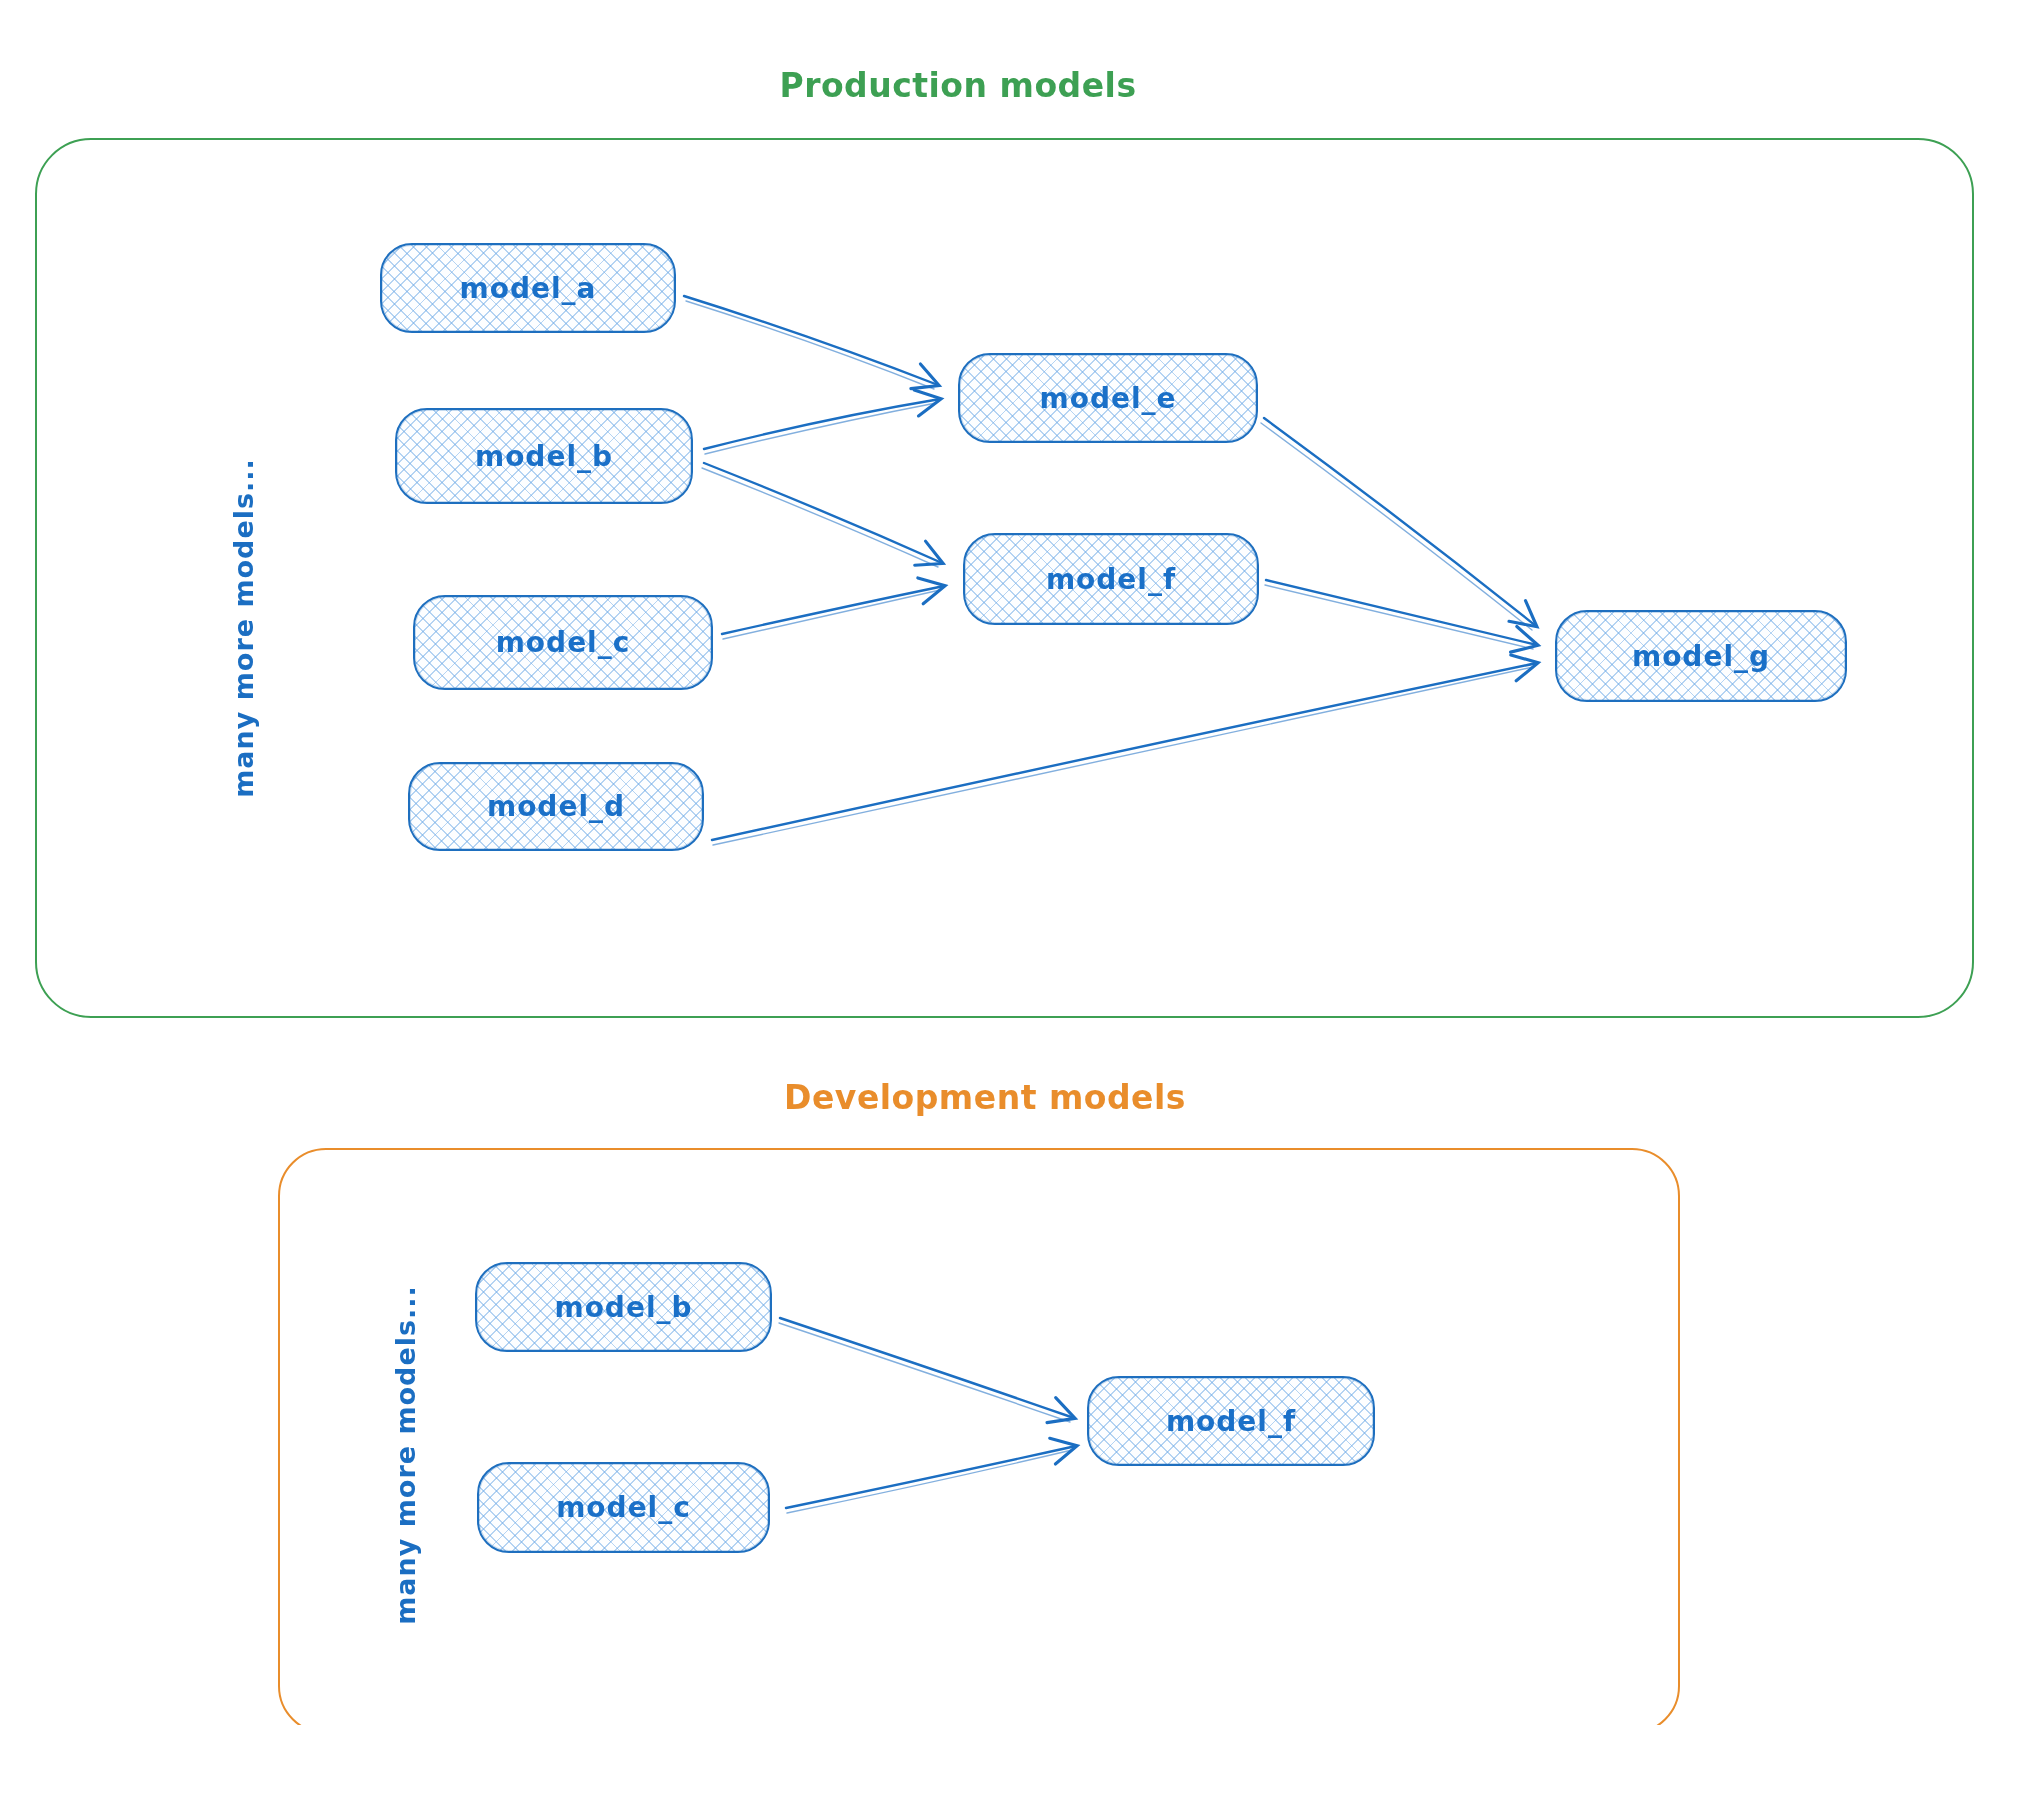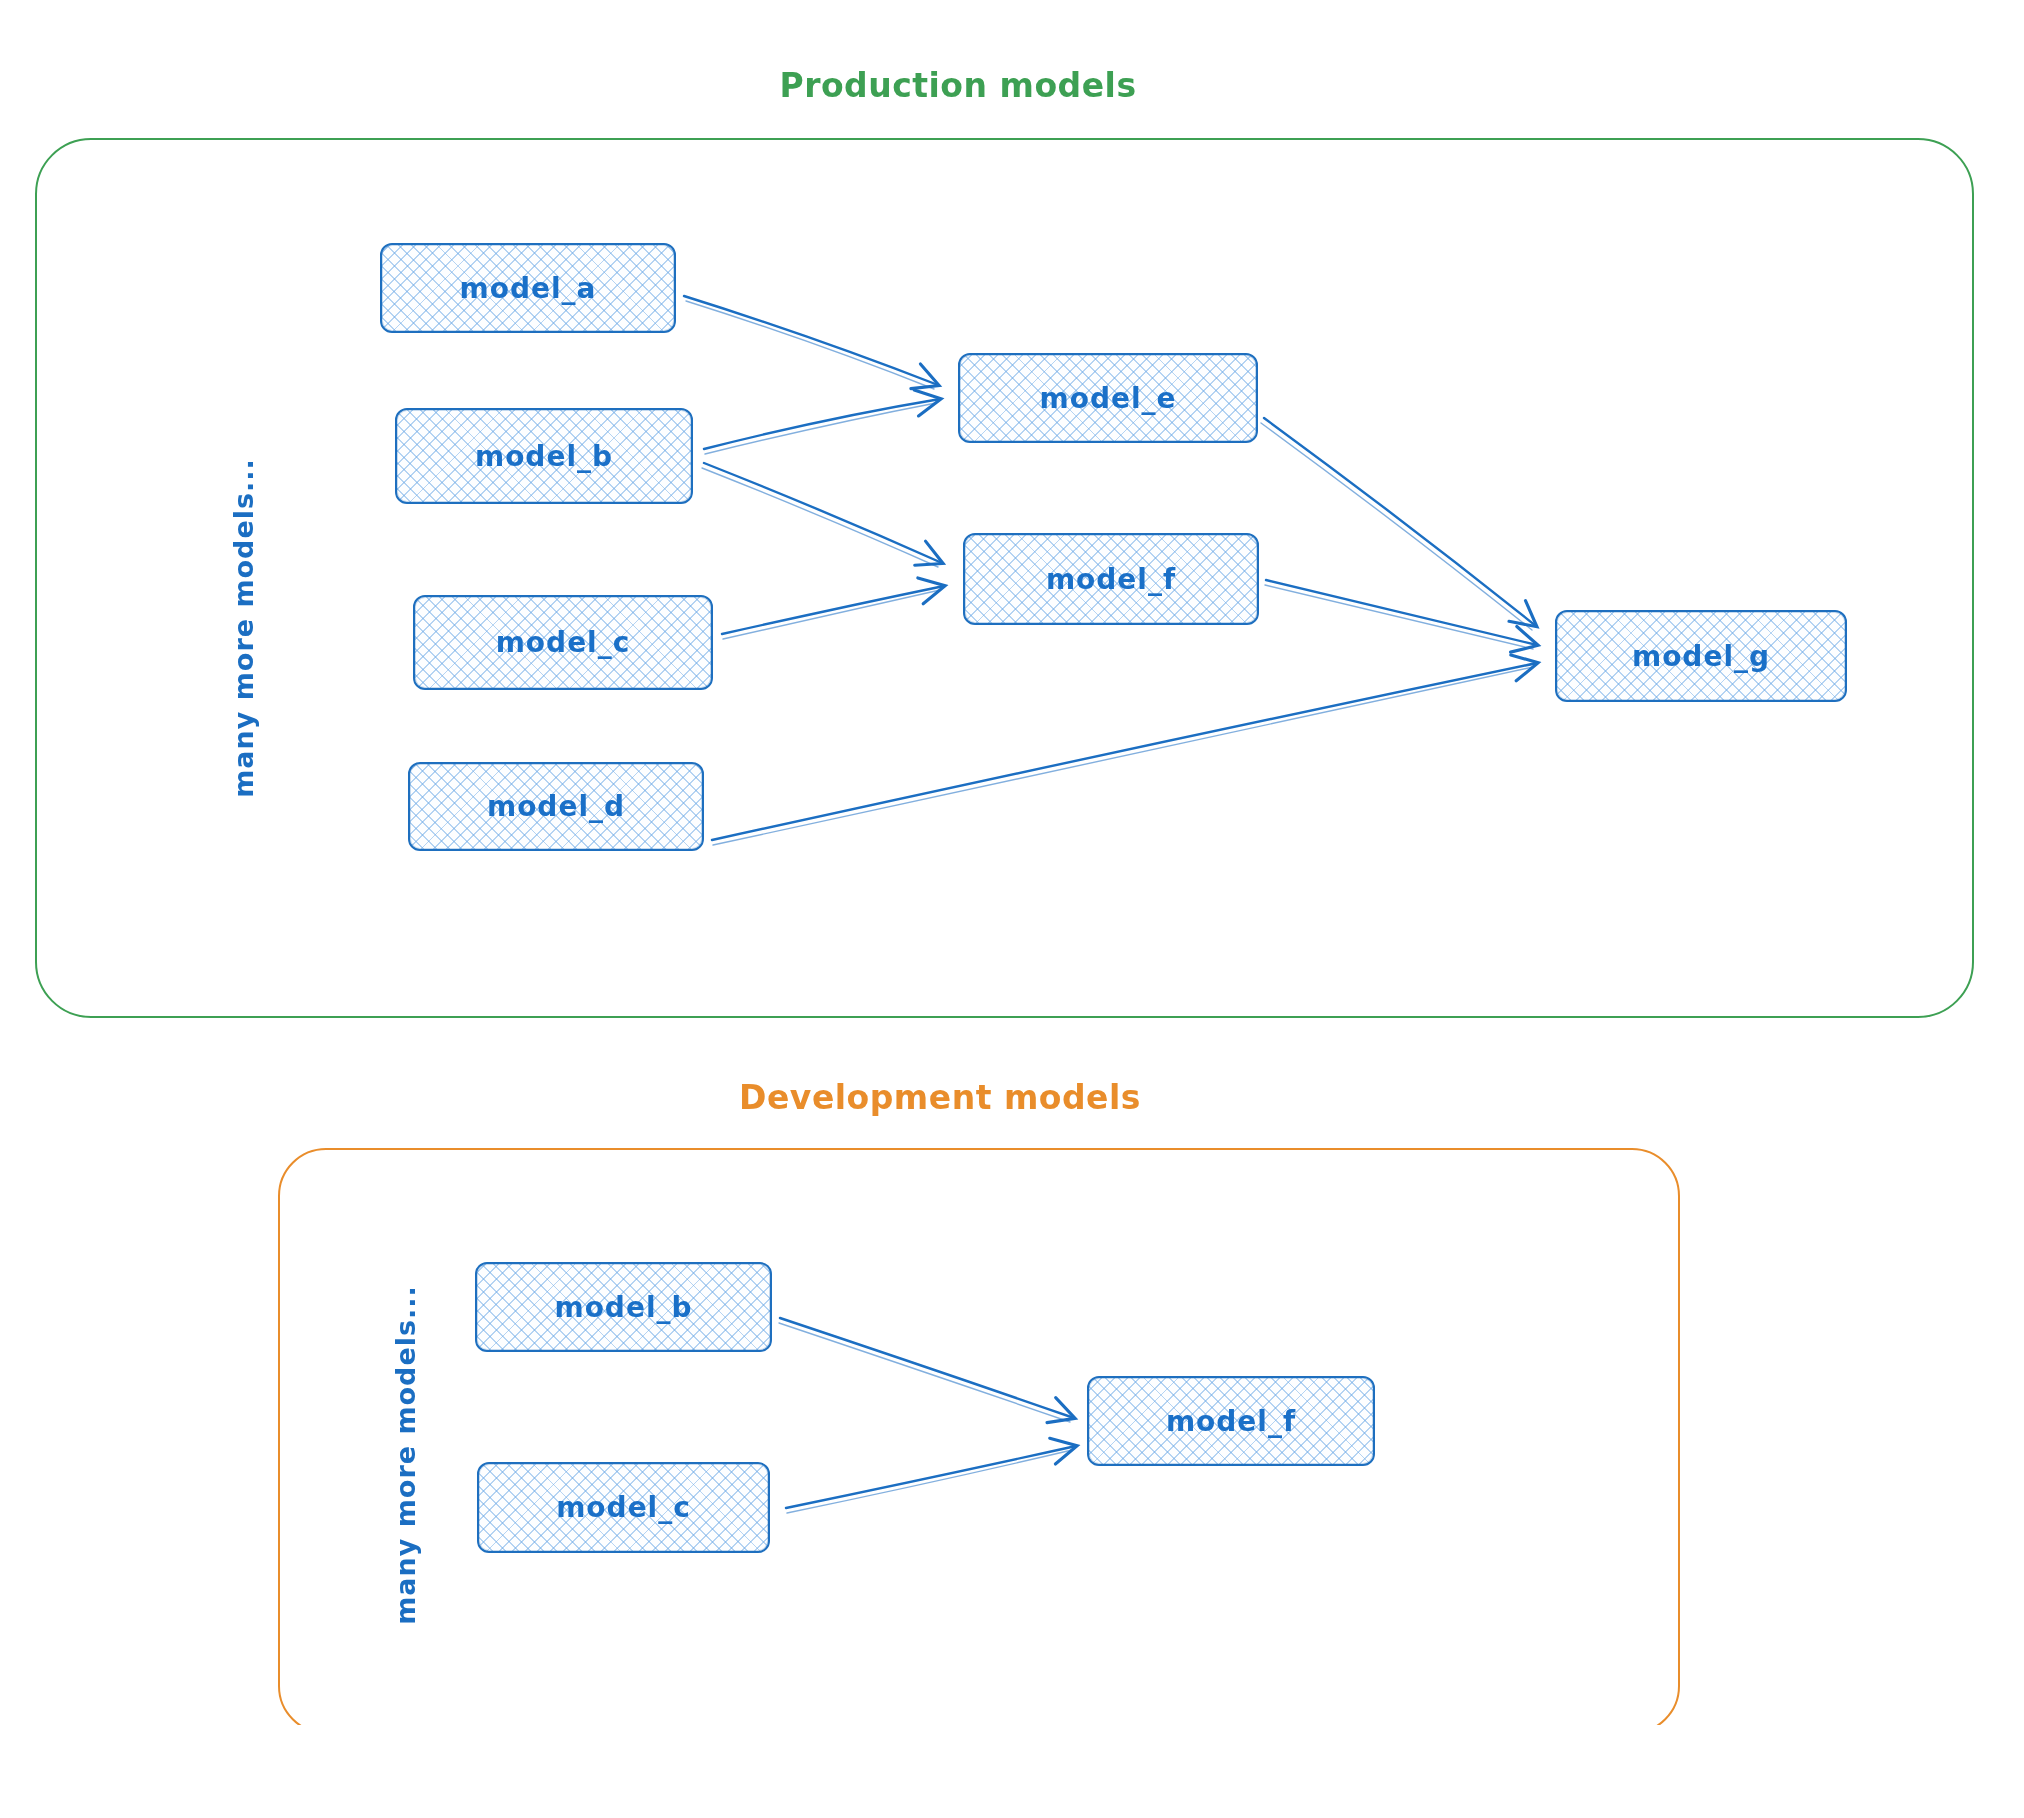--- a/index.html
+++ b/index.html
@@ -35,37 +35,37 @@
   }
   .section-title {
     position: absolute;
     transform: translateX(-50%);
     font-size: 33px;
     font-weight: 600;
     letter-spacing: 0.5px;
     white-space: nowrap;
   }
   .section-title.production { left: 958px; top: 66px; color: #3da053; }
-  .section-title.development { left: 940px; top: 1078px; color: #e98d2b; }
+  .section-title.development { left: 985px; top: 1078px; color: #e98d2b; }
   .side-label {
     position: absolute;
     transform: translate(-50%, -50%) rotate(-90deg);
     color: #1b6ec2;
     font-size: 27px;
     font-weight: 600;
     letter-spacing: 1px;
     white-space: nowrap;
   }
   .side-label.production { left: 243px; top: 628px; }
   .side-label.development { left: 405px; top: 1455px; }
   .node {
     position: absolute;
     box-sizing: border-box;
     border: 2.5px solid #1e6fbf;
-    border-radius: 12px;
+    border-radius: 32px;
     display: flex;
     align-items: center;
     justify-content: center;
     background-color: #fdfeff;
     background-image:
       repeating-linear-gradient(45deg,  rgba(110,170,230,0.50) 0px, rgba(110,170,230,0.50) 1.4px, transparent 1.4px, transparent 9px),
       repeating-linear-gradient(-45deg, rgba(110,170,230,0.50) 0px, rgba(110,170,230,0.50) 1.4px, transparent 1.4px, transparent 9px);
     box-shadow: inset 0 0 0 1px rgba(30,111,191,0.25);
   }
   .node-label {

